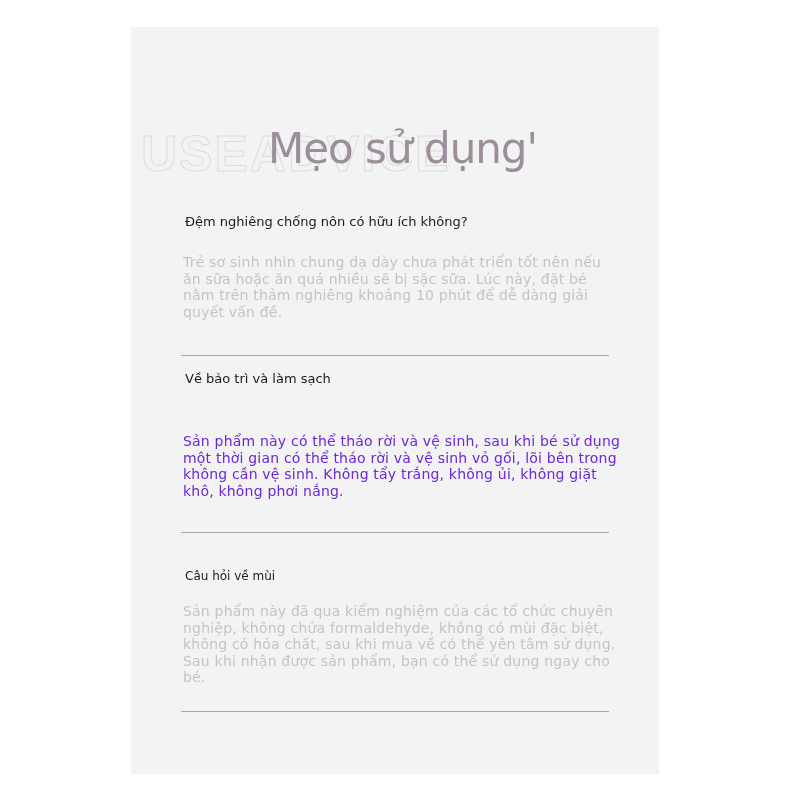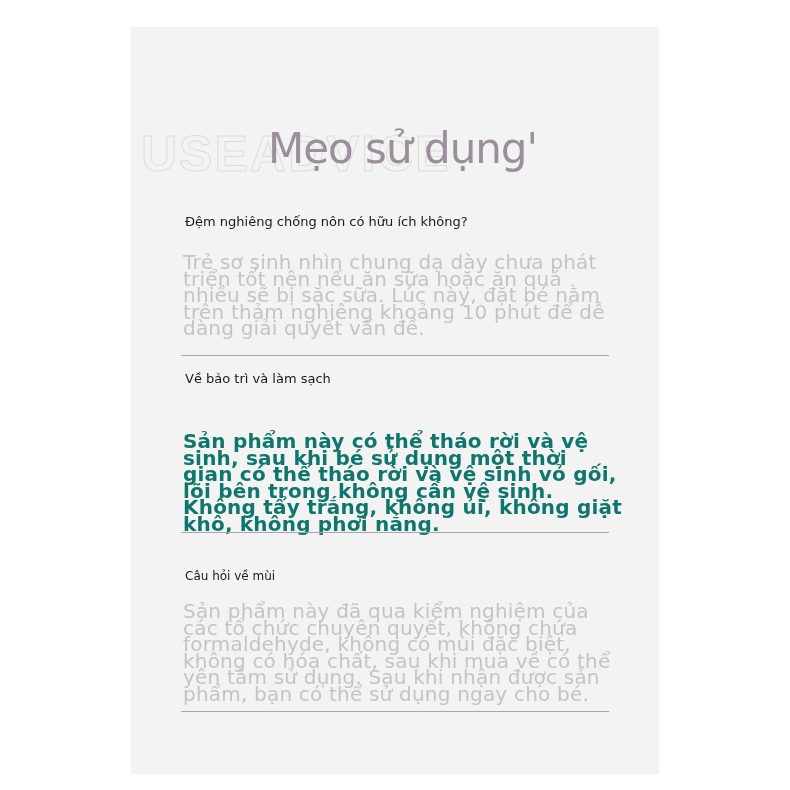--- a/index.html
+++ b/index.html
@@ -1,36 +1,36 @@
 <!DOCTYPE html>
 <html><head>
 <meta charset="utf-8">
 <style>
   html, body { margin: 0; padding: 0; }
   body { width: 790px; height: 790px; background: #ffffff; position: relative; overflow: hidden; font-family: "DejaVu Sans", sans-serif; }
   .panel { position: absolute; left: 131px; top: 27px; width: 528px; height: 747px; background: #f3f3f3; }
   .watermark { position: absolute; left: 10px; top: 92px; width: 510px; font-family: "Liberation Sans", sans-serif; font-weight: bold; font-size: 50px; letter-spacing: 2px; color: transparent; -webkit-text-stroke: 1px #dcdcdc; line-height: 70px; white-space: nowrap; }
   .title { position: absolute; left: 137px; top: 92px; font-family: "DejaVu Sans", sans-serif; font-size: 42px; color: #9a8f9a; line-height: 60px; white-space: nowrap; letter-spacing: -1px; }
   .q { position: absolute; left: 54px; color: #1a1a1a; font-size: 13px; white-space: nowrap; }
-  .a { position: absolute; left: 52px; width: 440px; font-size: 20px; line-height: 16.5px; letter-spacing: 0.2px; }
+  .a { position: absolute; left: 52px; width: 440px; font-size: 14px; line-height: 16.5px; letter-spacing: 0.2px; }
   .a.gray { color: #c4c4c4; }
-  .a.pink { color: #0f766e; font-weight: bold; }
+  .a.pink { color: #6d28d9; }
   .rule { position: absolute; left: 50px; width: 428px; height: 1px; background: #a8a8a8; }
 </style>
 </head>
 <body>
 
 <div class="panel">
   <div class="watermark">USEADVICE</div>
   <div class="title">Mẹo sử dụng'</div>
 
   <div class="q" style="top:187px;">Đệm nghiêng chống nôn có hữu ích không?</div>
   <div class="a gray" style="top:227px;">Trẻ sơ sinh nhìn chung dạ dày chưa phát triển tốt nên nếu ăn sữa hoặc ăn quá nhiều sẽ bị sặc sữa. Lúc này, đặt bé nằm trên thảm nghiêng khoảng 10 phút để dễ dàng giải quyết vấn đề.</div>
   <div class="rule" style="top:328px;"></div>
 
   <div class="q" style="top:344px;">Về bảo trì và làm sạch</div>
   <div class="a pink" style="top:406px;">Sản phẩm này có thể tháo rời và vệ sinh, sau khi bé sử dụng một thời gian có thể tháo rời và vệ sinh vỏ gối, lõi bên trong không cần vệ sinh. Không tẩy trắng, không ủi, không giặt khô, không phơi nắng.</div>
   <div class="rule" style="top:505px;"></div>
 
   <div class="q" style="top:542px; font-size:12px;">Câu hỏi về mùi</div>
-  <div class="a gray" style="top:576px;">Sản phẩm này đã qua kiểm nghiệm của các tổ chức chuyên quyết, không chứa formaldehyde, không có mùi đặc biệt, không có hóa chất, sau khi mua về có thể yên tâm sử dụng. Sau khi nhận được sản phẩm, bạn có thể sử dụng ngay cho bé.</div>
+  <div class="a gray" style="top:576px;">Sản phẩm này đã qua kiểm nghiệm của các tổ chức chuyên nghiệp, không chứa formaldehyde, không có mùi đặc biệt, không có hóa chất, sau khi mua về có thể yên tâm sử dụng. Sau khi nhận được sản phẩm, bạn có thể sử dụng ngay cho bé.</div>
   <div class="rule" style="top:684px;"></div>
 </div>
 
 </body></html>

